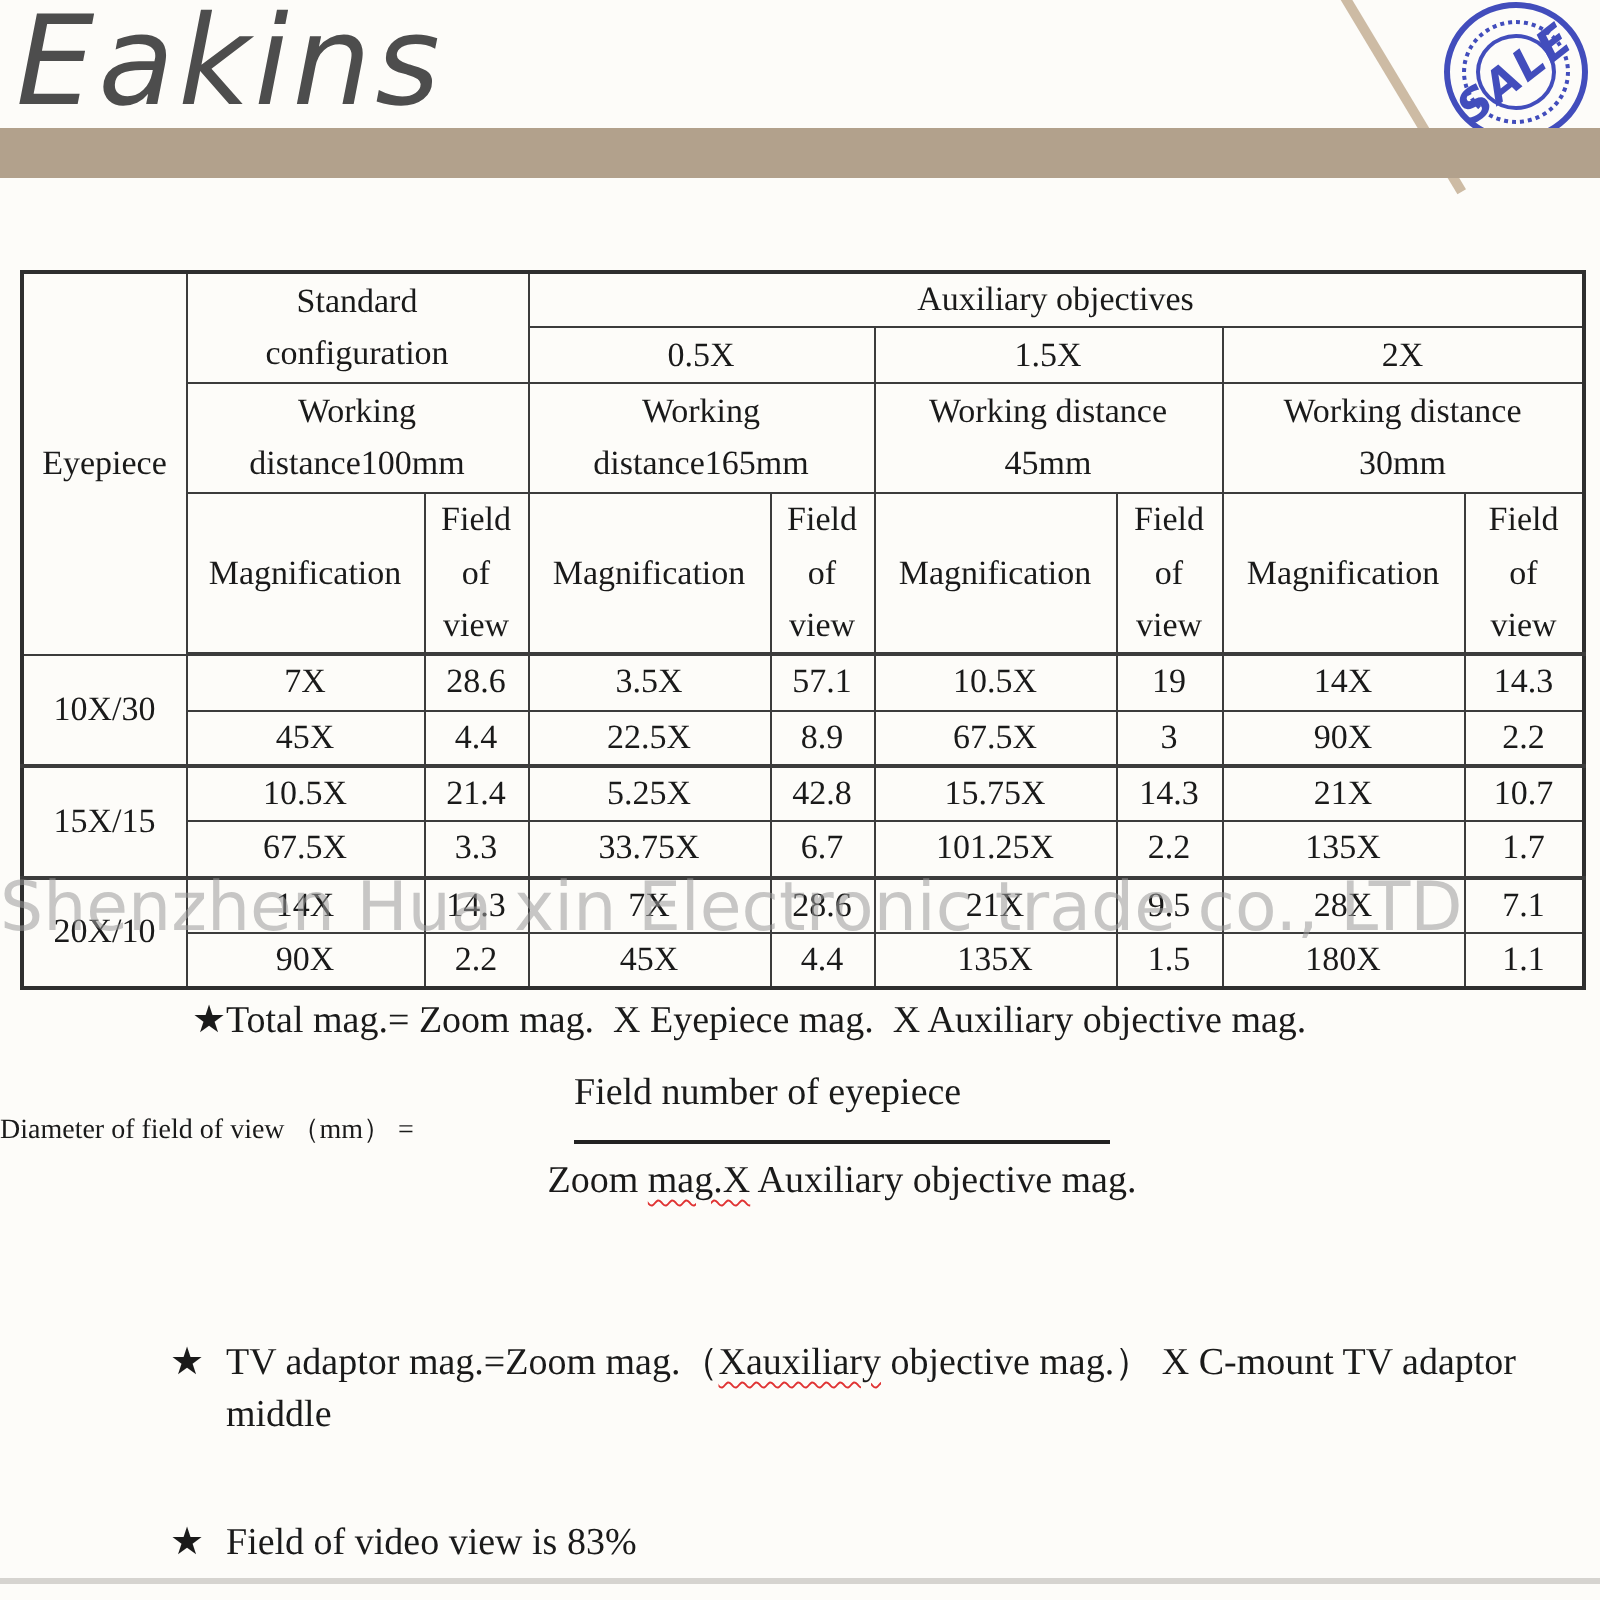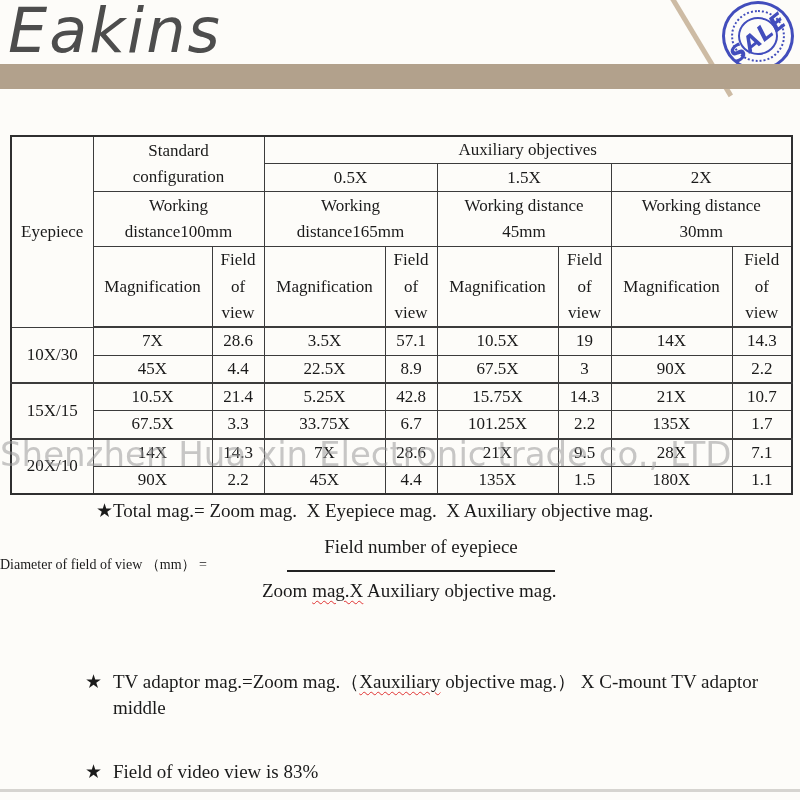--- a/index.html
+++ b/index.html
@@ -36,23 +36,23 @@
   
   .watermark{position:absolute;left:0;top:434px;width:800px;white-space:nowrap;
         font-family:"DejaVu Sans",sans-serif;font-size:34px;color:#9b9b9b;opacity:.55;
         letter-spacing:0px;pointer-events:none;}
 
   
   .note{position:absolute;font-size:19px;white-space:pre;line-height:22px;}
   .star{display:inline-block;width:28px;font-size:19px;}
   .wavy{text-decoration:underline;text-decoration-style:wavy;
         text-decoration-color:#e03333;text-decoration-thickness:1px;text-underline-offset:3px;}
-  .frac-num{position:absolute;left:287px;top:536px;width:268px;text-align:center;font-size:19px;}
+  .frac-num{position:absolute;left:287px;top:536px;width:268px;font-size:19px;}
   .frac-bar{position:absolute;left:287px;top:570px;width:268px;height:2px;background:#222;}
-  .frac-den{position:absolute;left:262px;top:580px;width:318px;font-size:19px;}
+  .frac-den{position:absolute;left:262px;top:580px;width:318px;text-align:center;font-size:19px;}
   .frac-label{position:absolute;left:0px;top:556px;font-size:14px;white-space:pre;}
 
   .bottom-line{position:absolute;left:0;top:789px;width:800px;height:3px;background:#d6d4d0;}
 </style>
 </head>
 <body>
 
 <div class="page">
 
   <div class="brand">Eakins</div>

